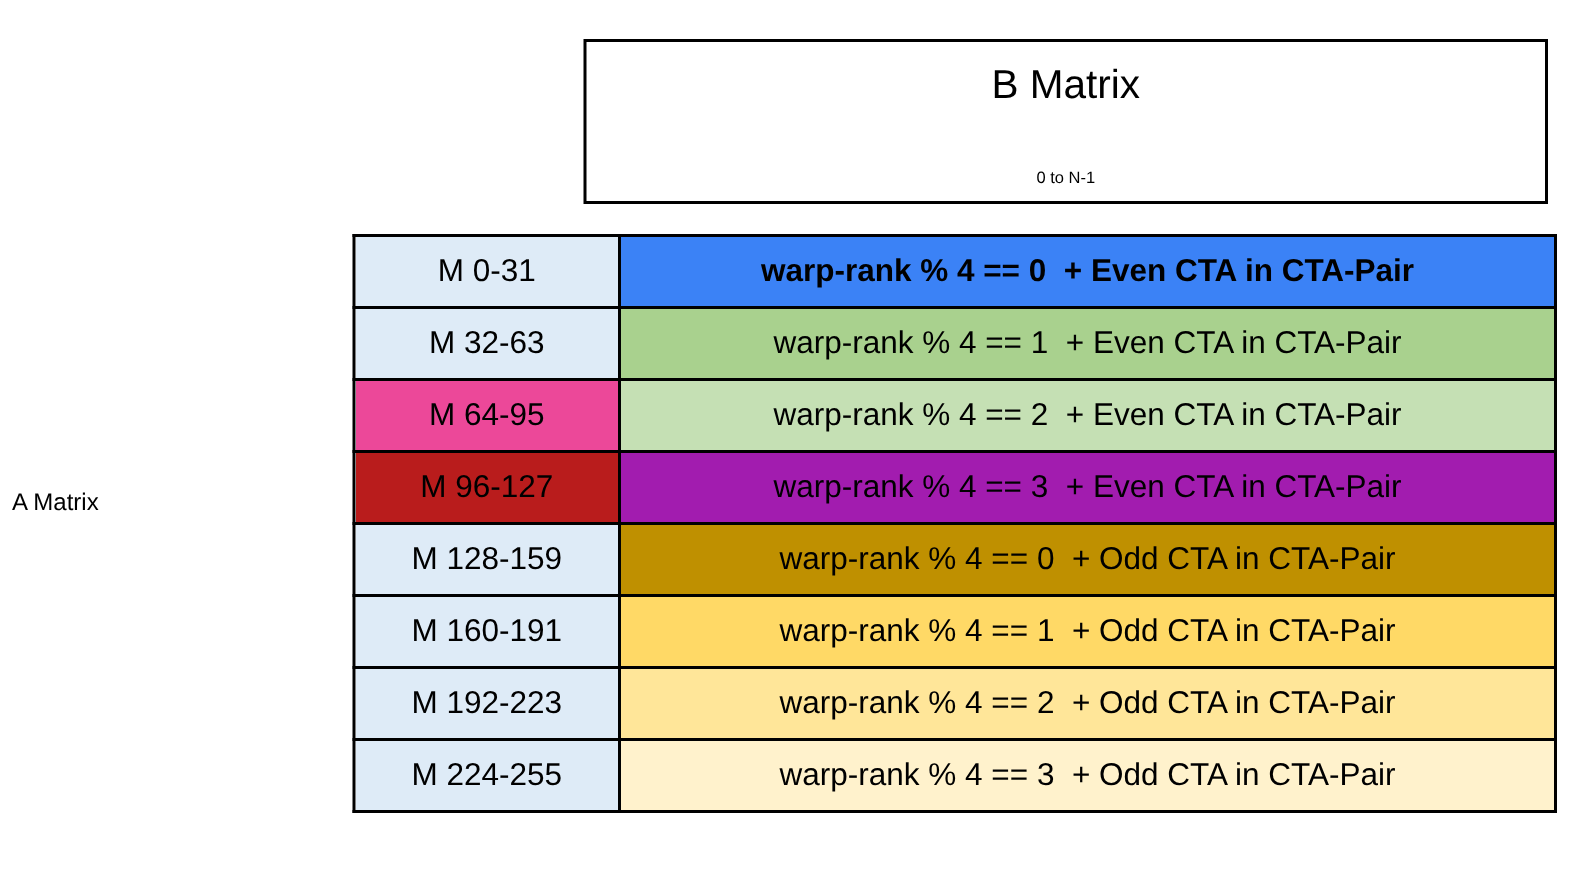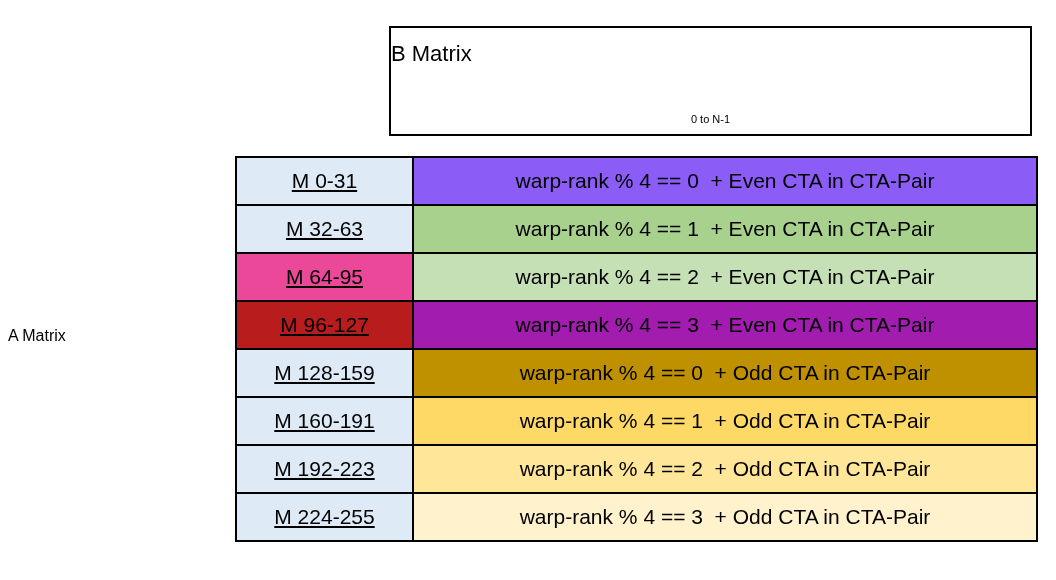--- a/index.html
+++ b/index.html
@@ -31,22 +31,22 @@
     height: 110px;
     box-sizing: border-box;
     border: 2px solid #000000;
     background: #ffffff;
   }
   .b-matrix-title {
     position: absolute;
     top: 13px;
     left: 0;
     width: 100%;
-    text-align: left;
-    font-size: 22px;
+    text-align: center;
+    font-size: 27px;
   }
   .b-matrix-sub {
     position: absolute;
     bottom: 9px;
     left: 0;
     width: 100%;
     text-align: center;
     font-size: 11px;
   }
   table.matrix-table {
@@ -61,21 +61,20 @@
     border: 2px solid #000000;
     height: 46px;
     padding: 0;
     text-align: center;
     vertical-align: middle;
     font-size: 21px;
     overflow: hidden;
   }
   td.m-cell {
     width: 175px;
-    text-decoration: underline;
   }
   td.desc-cell {
     width: 622px;
     white-space: pre;
   }
 </style>
 </head>
 <body>
 
 <div class="canvas">
@@ -84,21 +83,21 @@
 
   <div class="b-matrix-box">
     <div class="b-matrix-title">B Matrix</div>
     <div class="b-matrix-sub">0 to N-1</div>
   </div>
 
   <table class="matrix-table">
     <tbody>
       <tr>
         <td class="m-cell" style="background-color: rgb(222, 235, 247);">M 0-31</td>
-        <td class="desc-cell" style="background-color: #8b5cf6;">warp-rank % 4 == 0  + Even CTA in CTA-Pair</td>
+        <td class="desc-cell" style="background-color: #3b82f6; font-weight: bold;">warp-rank % 4 == 0  + Even CTA in CTA-Pair</td>
       </tr>
       <tr>
         <td class="m-cell" style="background-color: rgb(222, 235, 247);">M 32-63</td>
         <td class="desc-cell" style="background-color: rgb(169, 209, 142); margin-top: 34px;">warp-rank % 4 == 1  + Even CTA in CTA-Pair</td>
       </tr>
       <tr>
         <td class="m-cell" style="background-color: #ec4899;">M 64-95</td>
         <td class="desc-cell" style="background-color: rgb(197, 224, 180);">warp-rank % 4 == 2  + Even CTA in CTA-Pair</td>
       </tr>
       <tr>

